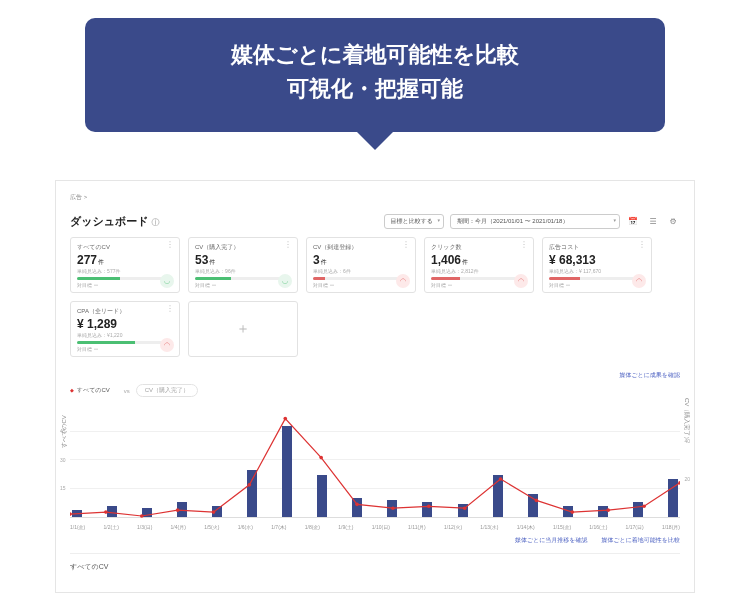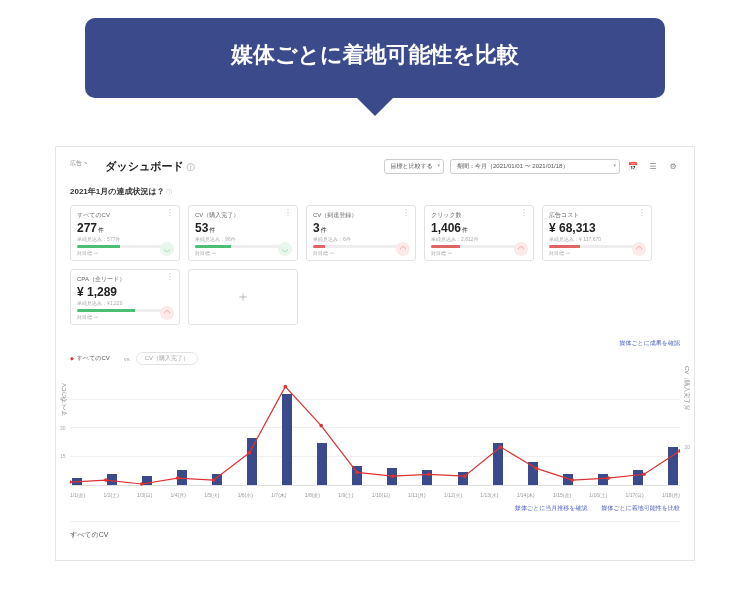--- a/index.html
+++ b/index.html
@@ -1,21 +1,21 @@
 <!DOCTYPE html>
 <html><head>
 <meta charset="utf-8">
 <style>
   *{box-sizing:border-box;margin:0;padding:0;font-family:"Hiragino Sans","Meiryo",sans-serif}
   body{width:750px;height:614px;background:#fff;overflow:hidden}
   .banner{position:relative;width:580px;margin:18px auto 0;background:#3a4a8a;color:#fff;border-radius:10px;padding:20px 24px 26px;text-align:center;font-size:22px;font-weight:600;line-height:1.55}
   .banner::after{content:"";position:absolute;left:50%;transform:translateX(-50%);top:100%;border:18px solid transparent;border-top-color:#3a4a8a;border-bottom:none}
   .shot{width:640px;margin:48px auto 0;border:1px solid #e5e5e5;background:#fff;padding:10px 14px 14px;font-size:7px;color:#555}
   .hdr{display:flex;justify-content:space-between;align-items:flex-end;padding:2px 0 8px}
-  .hdr-l{display:flex;flex-direction:row;gap:18px}
+  .hdr-l{display:flex;flex-direction:column;gap:12px}
   .bc{font-size:6px;color:#888}
   .ttl{font-size:11px;color:#222;font-weight:600}
   .hdr-r{display:flex;gap:6px;align-items:center}
   .sel{border:1px solid #ccc;border-radius:3px;padding:2px 10px 2px 6px;font-size:6px;color:#555;background:#fff;position:relative}
   .sel::after{content:"▾";position:absolute;right:3px;top:2px;font-size:5px;color:#999}
   .iconbtn{width:14px;height:14px;display:flex;align-items:center;justify-content:center;color:#888;font-size:8px}
   .section-q{font-size:8px;font-weight:600;color:#333;margin:4px 0 8px}
   .section-q::after{content:" ⓘ";color:#bbb;font-size:6px;font-weight:400}
   .cards{display:flex;flex-wrap:wrap;gap:8px;margin-bottom:14px}
   .card{width:110px;height:56px;border:1px solid #e2e2e2;border-radius:3px;background:#fff;padding:5px 6px;position:relative}
@@ -50,39 +50,39 @@
   .ytick{position:absolute;font-size:5px;color:#aaa}
   .footer-links{display:flex;justify-content:flex-end;gap:14px;font-size:6px;color:#4a5fc1;margin:6px 0 8px}
   .diag{border-top:1px solid #eee;padding-top:8px}
   .diag-h{font-size:7px;color:#555;margin-bottom:6px}
 </style>
 </head>
 <body>
 
 <div class="banner">
   <div>媒体ごとに着地可能性を比較</div>
+  <div>可視化・把握可能</div>
 </div>
 
 <div class="shot">
 
   <div class="hdr">
     <div class="hdr-l">
       <div class="bc">広告 &gt;</div>
       <div class="ttl"><span>ダッシュボード</span> <span style="color:#bbb;font-size:8px">ⓘ</span></div>
     </div>
     <div class="hdr-r">
       <div class="sel">目標と比較する</div>
       <div class="sel" style="width:170px">期間：今月（2021/01/01 〜 2021/01/18）</div>
       <div class="iconbtn">📅</div>
       <div class="iconbtn">☰</div>
       <div class="iconbtn">⚙</div>
     </div>
   </div>
 
-  <div class="section-q">2021年1月の達成状況は？</div>
 
   <div class="cards" id="cards">
       <div class="card">
         <div class="dots">⋮</div>
   <div class="lbl">すべてのCV</div>
   <div class="val">277<span class="unit">件</span></div>
   <div class="sub">単純見込み：577件</div>
   <div class="bar">
           <i style="width:45%;background:#4bbf73"></i>
         </div>

